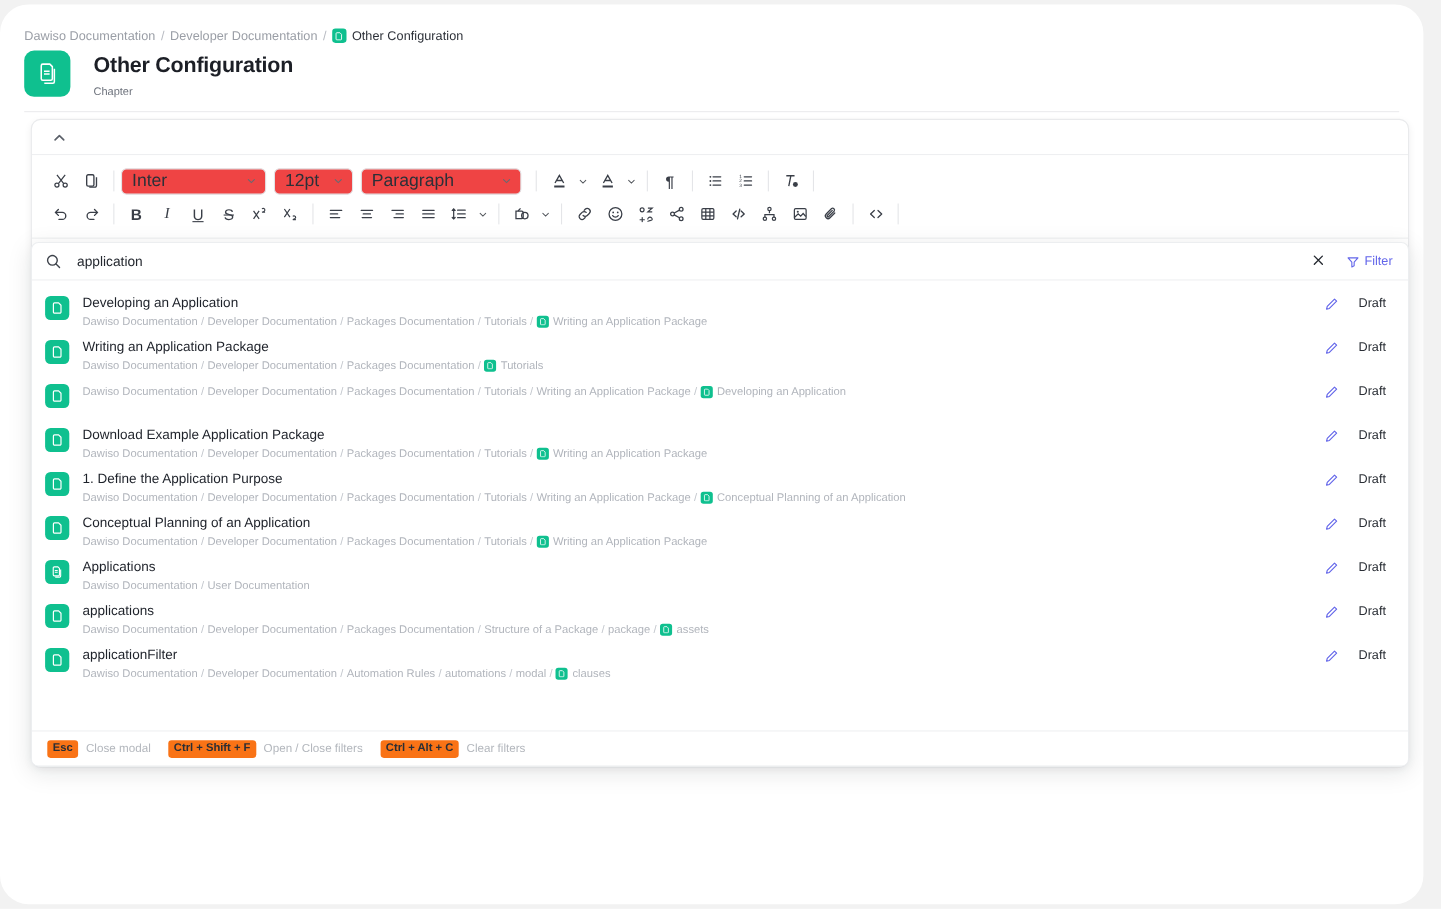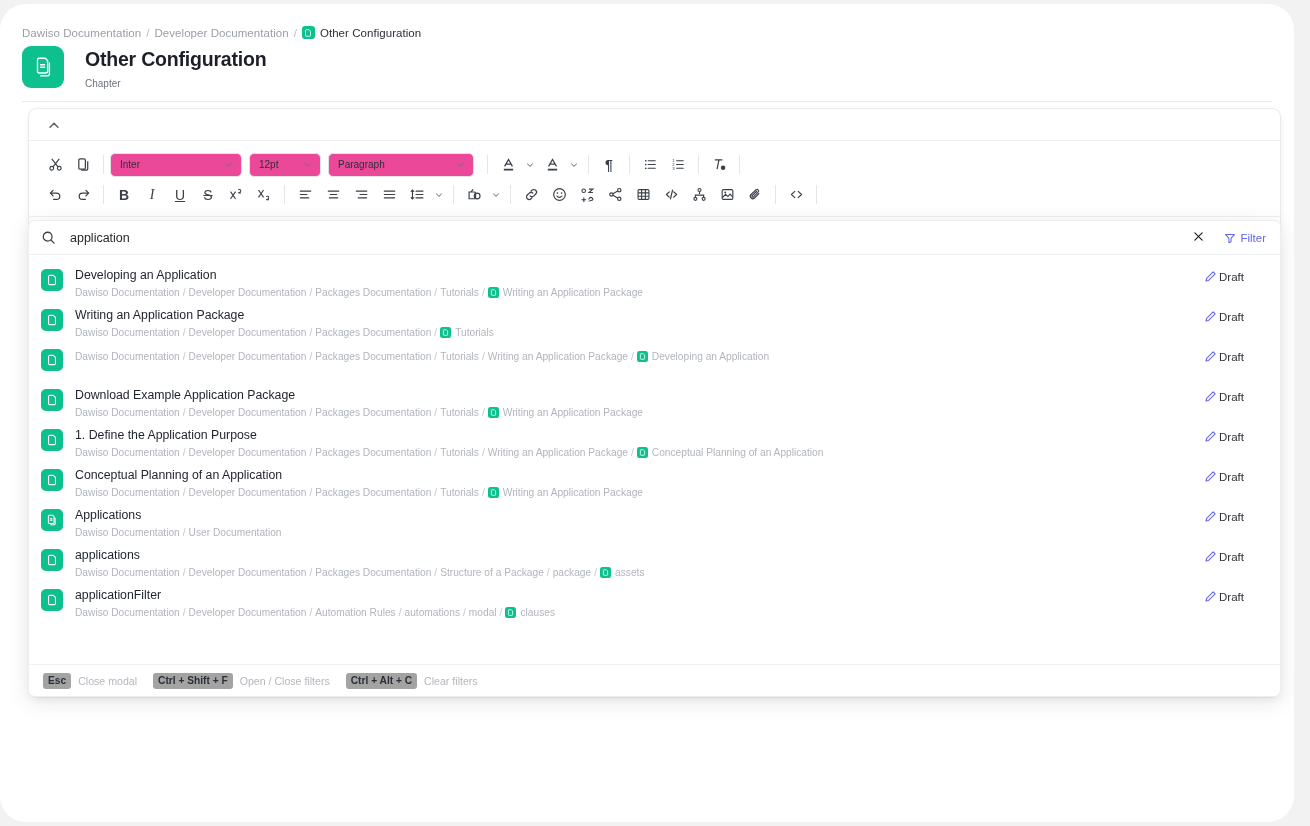--- a/index.html
+++ b/index.html
@@ -92,22 +92,22 @@
   }
   .tb-btn svg { width: 15px; height: 15px; display: block; }
   .tb-btn.txt { font-size: 14px; font-weight: bold; }
   .tb-sep {
     width: 1px; height: 19px; background: #e4e5e8; margin: 0 6px;
     flex: 0 0 auto;
   }
   .tb-select {
     height: 24px; border: 1px solid #e2e3e6; border-radius: 5px;
     display: flex; align-items: center; justify-content: space-between;
-    padding: 0 7px 0 9px; font-size: 10px; color: #2c3038;
-    background: #ec4899; cursor: pointer; margin-right: 7px;
+    padding: 0 7px 0 9px; font-size: 16px; color: #2c3038;
+    background: #ef4444; cursor: pointer; margin-right: 7px;
     flex: 0 0 auto;
   }
   .sel-font { width: 132px; }
   .sel-size { width: 72px; }
   .sel-style { width: 146px; }
   .caret { width: 11px; height: 11px; color: #656a73; }
   .caret svg { width: 11px; height: 11px; display: block; }
   .tb-split { display: flex; align-items: center; flex: 0 0 auto; }
   .tb-split .mini-caret {
     width: 16px; height: 26px; display: flex; align-items: center;
@@ -178,36 +178,36 @@
   }
   .res-path .pslash { margin: 0 3px; color: #c2c6cc; }
   .path-badge {
     width: 11px; height: 11px; border-radius: 2.5px;
     background: #0fc08f; display: inline-flex;
     align-items: center; justify-content: center;
     margin-right: 4px; flex: 0 0 auto;
   }
   .path-badge svg { width: 7px; height: 7px; display: block; }
   .res-status {
-    display: flex; align-items: center; gap: 2px;
+    display: flex; gap: 18px;
     font-size: 11.5px; color: #2b2f36; flex: 0 0 auto;
     margin-top: 3px; width: 62px;
   }
   .res-status .pencil { width: 13px; height: 13px; color: #6366ea; }
   .res-status .pencil svg { width: 13px; height: 13px; display: block; }
 
   
   .search-foot {
     height: 32px; border-top: 1px solid #eff0f2;
     display: flex; align-items: center;
     padding: 0 14px; gap: 16px; flex: 0 0 auto;
   }
   .hint { display: flex; align-items: center; gap: 7px; }
   .kbd {
-    background: #a3a3a3; border-radius: 3px;
+    background: #f97316; border-radius: 3px;
     padding: 2px 5px; font-size: 10.2px; font-weight: bold;
     color: #2a2e35; line-height: 12px;
   }
   .hint-label { font-size: 10.6px; color: #b3b7bd; }
 </style>
 </head>
 <body>
 
 <div class="app-page">
 

